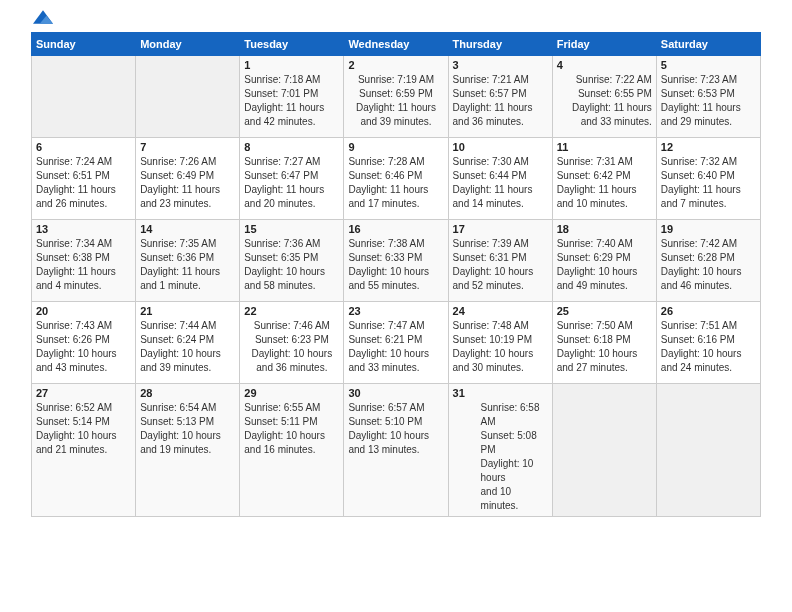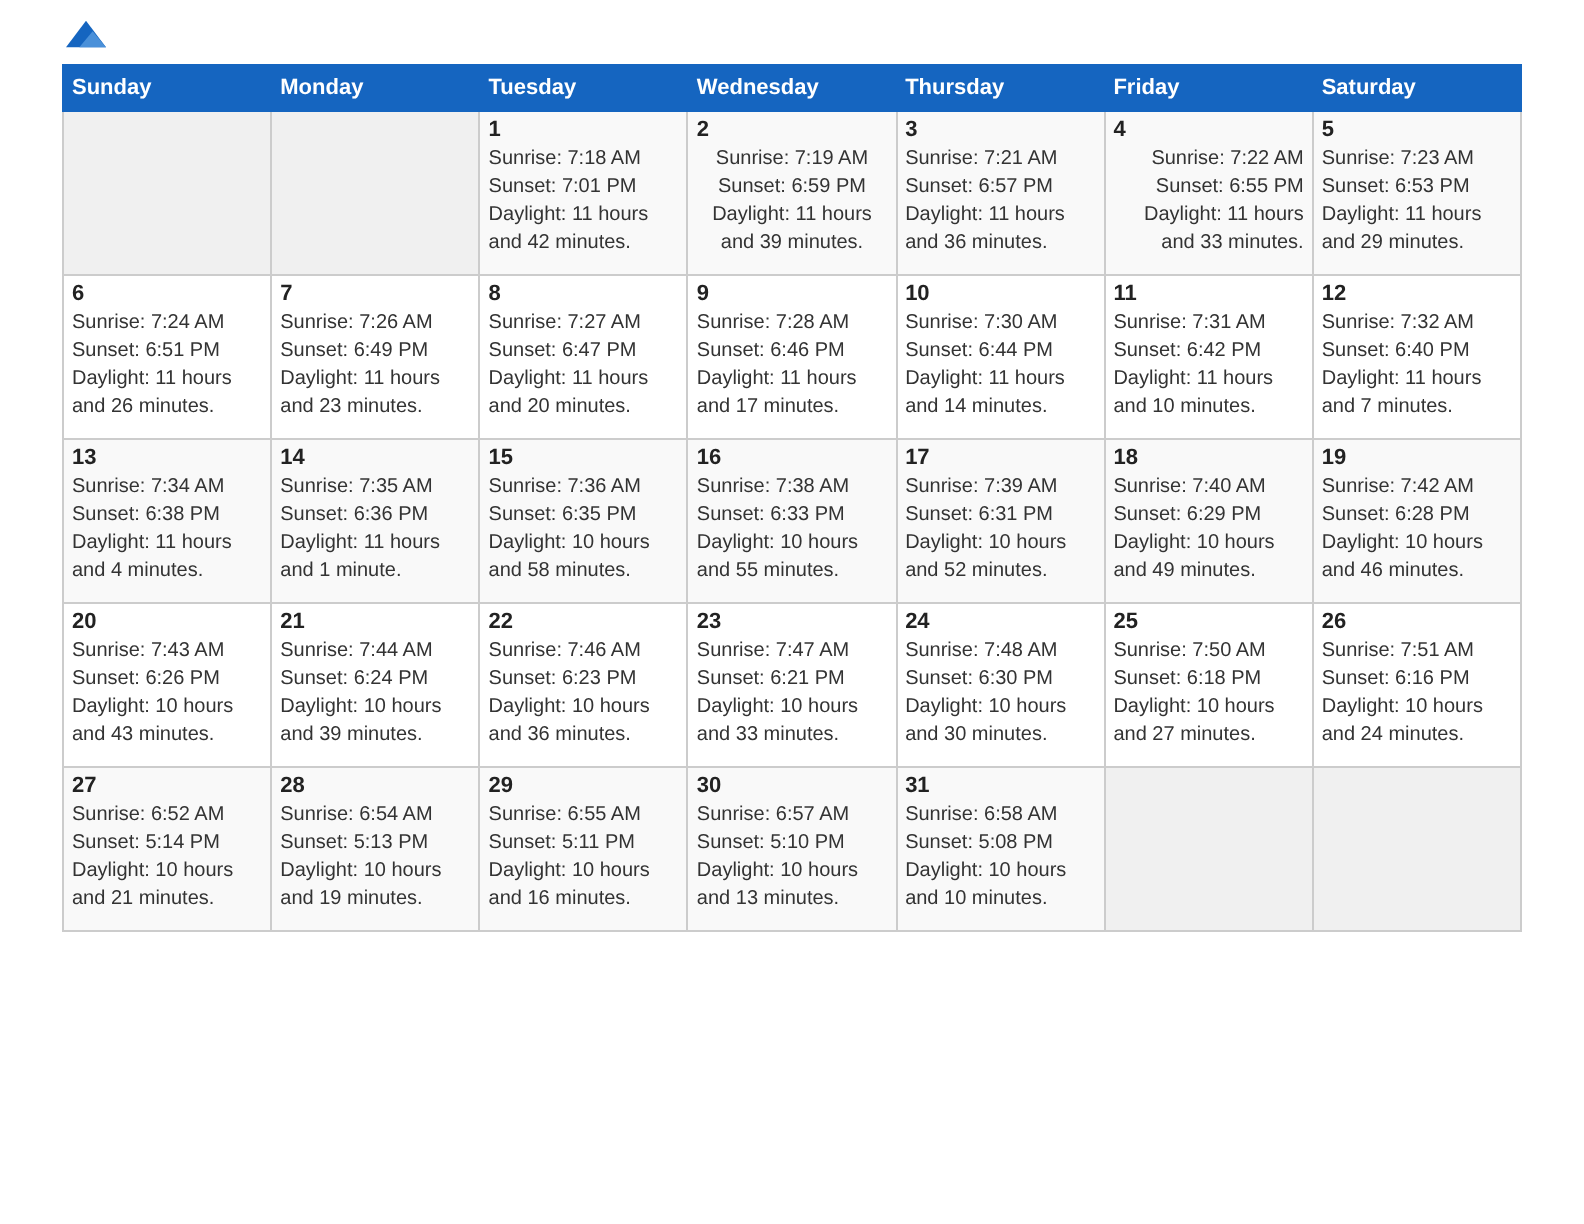--- a/index.html
+++ b/index.html
@@ -278,36 +278,36 @@
           </td>
           <td>
             <span class="day-num">21</span>
             <div class="day-info" style="white-space: pre-line;">Sunrise: 7:44 AM
 Sunset: 6:24 PM
 Daylight: 10 hours
 and 39 minutes.</div>
           </td>
           <td>
             <span class="day-num">22</span>
-            <div class="day-info" style="white-space: pre-line;">Sunrise: 7:46 AM
+            <div class="day-info" style="white-space: pre-line; text-align: center;">Sunrise: 7:46 AM
 Sunset: 6:23 PM
 Daylight: 10 hours
 and 36 minutes.</div>
           </td>
           <td>
             <span class="day-num">23</span>
             <div class="day-info" style="white-space: pre-line;">Sunrise: 7:47 AM
 Sunset: 6:21 PM
 Daylight: 10 hours
 and 33 minutes.</div>
           </td>
           <td>
             <span class="day-num">24</span>
             <div class="day-info" style="white-space: pre-line;">Sunrise: 7:48 AM
-Sunset: 6:30 PM
+Sunset: 10:19 PM
 Daylight: 10 hours
 and 30 minutes.</div>
           </td>
           <td>
             <span class="day-num">25</span>
             <div class="day-info" style="white-space: pre-line;">Sunrise: 7:50 AM
 Sunset: 6:18 PM
 Daylight: 10 hours
 and 27 minutes.</div>
           </td>
@@ -343,21 +343,21 @@
           </td>
           <td>
             <span class="day-num">30</span>
             <div class="day-info" style="white-space: pre-line;">Sunrise: 6:57 AM
 Sunset: 5:10 PM
 Daylight: 10 hours
 and 13 minutes.</div>
           </td>
           <td>
             <span class="day-num">31</span>
-            <div class="day-info" style="white-space: pre-line;">Sunrise: 6:58 AM
+            <div class="day-info" style="white-space: pre-line; margin-left: 28px;">Sunrise: 6:58 AM
 Sunset: 5:08 PM
 Daylight: 10 hours
 and 10 minutes.</div>
           </td>
           <td class="empty-cell"></td>
           <td class="empty-cell"></td>
         </tr>
       </tbody>
   </table>
 </div>

